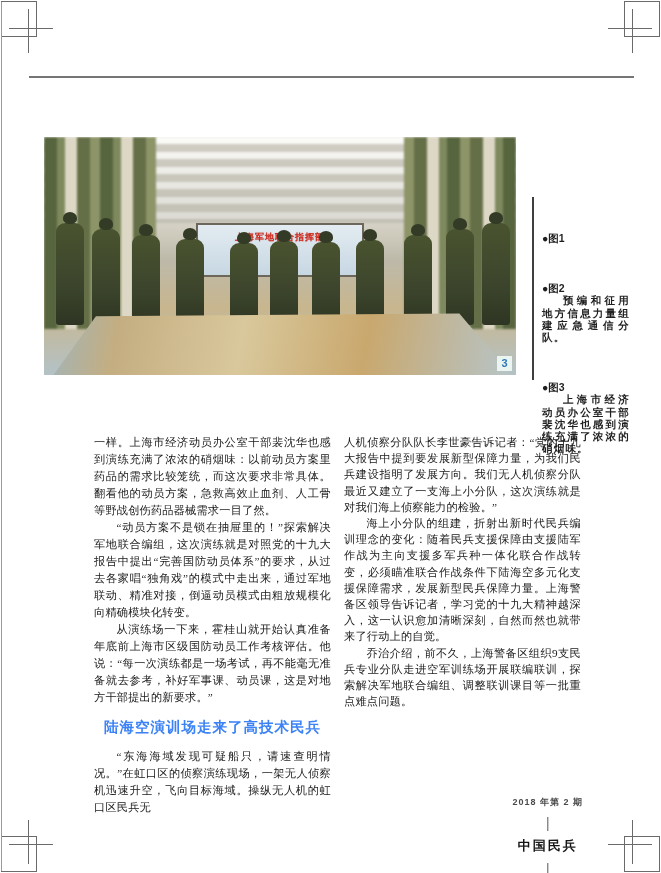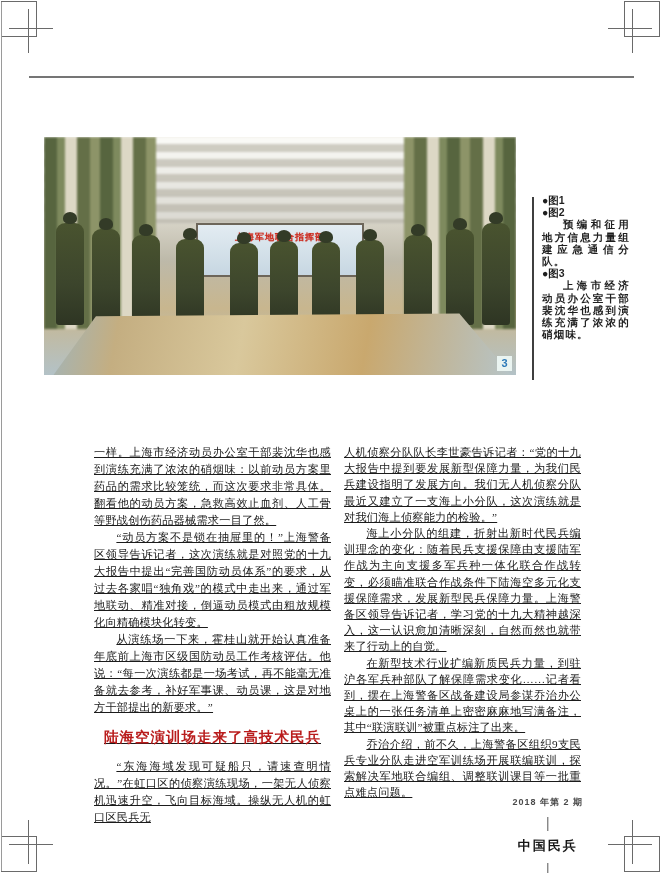--- a/index.html
+++ b/index.html
@@ -58,33 +58,33 @@
              clip-path:polygon(2% 100%,11% 16%,88% 12%,99% 100%);
              box-shadow:inset 0 3px 0 #5c5647;}
   .photo-badge{position:absolute;right:4px;bottom:4px;width:15px;height:15px;background:#eaf4f1;
                color:#2c79b8;font-weight:bold;font-size:11px;line-height:15px;text-align:center;}
 
   
   .cap-rule{position:absolute;left:532px;top:197px;width:2px;height:183px;background:#3f3f3f;}
   .captions{position:absolute;left:542px;top:194px;width:88px;color:#1f1f1f;font-weight:bold;
             font-size:10.5px;line-height:12.2px;}
   .cap{margin:0;}
-  .cap-label{letter-spacing:0;}
+  .cap-label{letter-spacing:0;margin-top:38px;}
   .cap-text{margin:0;text-indent:2em;text-align:justify;letter-spacing:1.2px;}
 
   
-  .col{position:absolute;top:444px;width:237px;color:#1b1b1b;
-       font-family:"Liberation Serif","DejaVu Serif",serif;text-decoration:underline;}
+  .col{position:absolute;top:434px;width:237px;color:#1b1b1b;
+       font-family:"Liberation Serif","DejaVu Serif",serif;}
   .col-left{left:94px;}
   .col-right{left:344px;}
   .col p{margin:0;text-indent:2em;text-align:justify;font-size:11.2px;line-height:17px;letter-spacing:.2px;}
   .col-right p{line-height:16.2px;}
   .col p.noindent{text-indent:0;}
   .section-heading{font-family:"Liberation Sans","DejaVu Sans",sans-serif;font-size:14.5px;
-                   font-weight:bold;color:#b91c1c;text-align:center;margin:12px 0 11px;letter-spacing:1px;}
+                   font-weight:bold;color:#3b82f6;text-align:center;margin:12px 0 11px;letter-spacing:1px;}
 
   
   .footer{position:absolute;top:796px;right:78px;display:flex;align-items:center;gap:7px;flex-direction:column;}
   .footer .issue{font-size:9px;font-weight:bold;color:#4a4a4a;letter-spacing:1px;}
   .footer .sep{font-size:12px;color:#555;font-weight:normal;transform:scaleY(1.2);}
   .footer .mag{font-size:13px;font-weight:bold;color:#161616;letter-spacing:2px;}
   .footer .pnum{font-size:14px;font-weight:bold;color:#161616;}
 </style>
 </head>
 <body>
@@ -148,30 +148,29 @@
       <p class="cap-text">预编和征用地方信息力量组建应急通信分队。</p>
     </div>
     <div class="cap">
       <div class="cap-label">●图3</div>
       <p class="cap-text">上海市经济动员办公室干部裴沈华也感到演练充满了浓浓的硝烟味。</p>
     </div>
   </div>
 
   <div class="col col-left">
     <p class="noindent">一样。上海市经济动员办公室干部裴沈华也感到演练充满了浓浓的硝烟味：以前动员方案里药品的需求比较笼统，而这次要求非常具体。翻看他的动员方案，急救高效止血剂、人工骨等野战创伤药品器械需求一目了然。</p>
-    <p>“动员方案不是锁在抽屉里的！”上海警备区领导告诉记者，这次演练就是对照党的十九大报告中提出“完善国防动员体系”的要求，从过去各家唱“独角戏”的模式中走出来，通过军地联动、精准对接，倒逼动员模式由粗放规模化向精确模块化转变。</p>
+    <p>“动员方案不是锁在抽屉里的！”探索解决军地联合编组，这次演练就是对照党的十九大报告中提出“完善国防动员体系”的要求，从过去各家唱“独角戏”的模式中走出来，通过军地联动、精准对接，倒逼动员模式由粗放规模化向精确模块化转变。</p>
     <p>从演练场一下来，霍桂山就开始认真准备年底前上海市区级国防动员工作考核评估。他说：“每一次演练都是一场考试，再不能毫无准备就去参考，补好军事课、动员课，这是对地方干部提出的新要求。”</p>
     <h2 class="section-heading">陆海空演训场走来了高技术民兵</h2>
     <p>“东海海域发现可疑船只，请速查明情况。”在虹口区的侦察演练现场，一架无人侦察机迅速升空，飞向目标海域。操纵无人机的虹口区民兵无</p>
   </div>
 
   <div class="col col-right">
     <p class="noindent">人机侦察分队队长李世豪告诉记者：“党的十九大报告中提到要发展新型保障力量，为我们民兵建设指明了发展方向。我们无人机侦察分队最近又建立了一支海上小分队，这次演练就是对我们海上侦察能力的检验。”</p>
     <p>海上小分队的组建，折射出新时代民兵编训理念的变化：随着民兵支援保障由支援陆军作战为主向支援多军兵种一体化联合作战转变，必须瞄准联合作战条件下陆海空多元化支援保障需求，发展新型民兵保障力量。上海警备区领导告诉记者，学习党的十九大精神越深入，这一认识愈加清晰深刻，自然而然也就带来了行动上的自觉。</p>
-    <p>在新型技术行业扩编新质民兵力量，到驻沪各军兵种部队了解保障需求变化……记者看到，摆在上海警备区战备建设局参谋乔治办公桌上的一张任务清单上密密麻麻地写满备注，其中“联演联训”被重点标注了出来。</p>
     <p>乔治介绍，前不久，上海警备区组织9支民兵专业分队走进空军训练场开展联编联训，探索解决军地联合编组、调整联训课目等一批重点难点问题。</p>
   </div>
 
   <div class="footer">
     <span class="issue">2018 年第 2 期</span>
     <span class="sep">|</span>
     <span class="mag">中国民兵</span>
     <span class="sep">|</span>
     <span class="pnum">13</span>
   </div>

